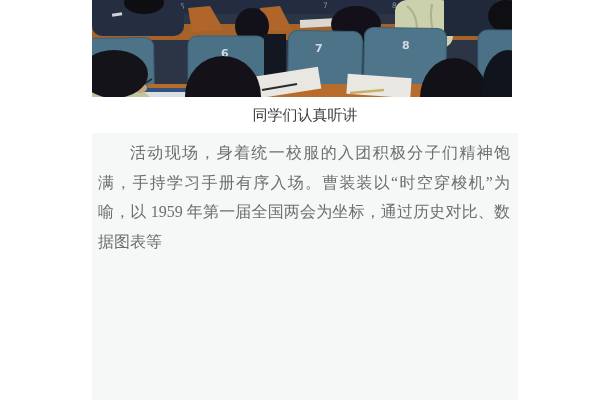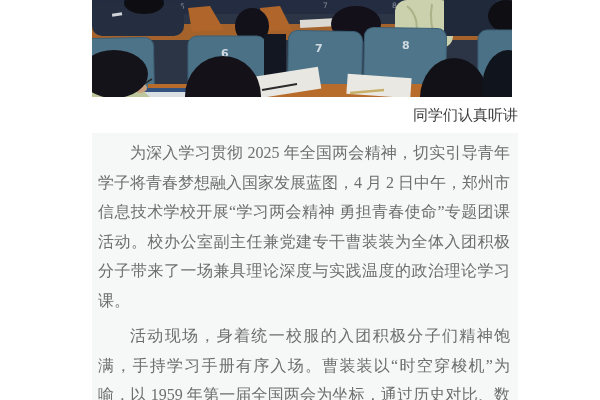--- a/index.html
+++ b/index.html
@@ -16,21 +16,21 @@
   .photo svg { display:block; width:420px; height:97px; }
   .photo text {
     font-family:"DejaVu Sans","Liberation Sans",sans-serif;
     fill:#dfe5ea; font-size:11px; font-weight:bold; opacity:0.9;
   }
   .photo text.back-num { font-size:7.5px; font-weight:normal; opacity:0.5; }
 
   
   .caption {
     width:426px; height:36px; line-height:36px;
-    text-align:right; font-size:15px; color:#3d3d3d;
+    text-align:center; font-size:15px; color:#3d3d3d;
   }
 
   
   .article {
     width:426px; min-height:280px;
     background:#f6f7f7;
     padding:5px 8px 20px 6px;
     font-family:"Liberation Serif","DejaVu Serif",serif;
     font-size:16px; line-height:29.5px;
     color:#6e6e6e;
@@ -104,18 +104,17 @@
           <ellipse cx="131" cy="96" rx="38" ry="40" fill="#141218"></ellipse>
           <ellipse cx="362" cy="98" rx="34" ry="40" fill="#131118"></ellipse>
           <ellipse cx="416" cy="88" rx="26" ry="38" fill="#10141c"></ellipse>
         </g>
       </svg>
     </figure>
 
     <div class="caption">同学们认真听讲</div>
 
     <div class="article">
-      <p>为深入学习贯彻 2025 年全国两会精神，切实引导青年学子将青春梦想融入国家发展蓝图，4 月 2 日中午，郑州市信息技术学校开展“学习两会精神 勇担青春使命”专题团课活动。校办公室副主任兼党建专干曹装装为全体入团积极分子带来了一场兼具理论深度与实践温度的政治理论学习课。</p>
       <p>活动现场，身着统一校服的入团积极分子们精神饱满，手持学习手册有序入场。曹装装以“时空穿梭机”为喻，以 1959 年第一届全国两会为坐标，通过历史对比、数据图表等</p>
     </div>
 
   </div>
 </div>
 
 </body></html>

